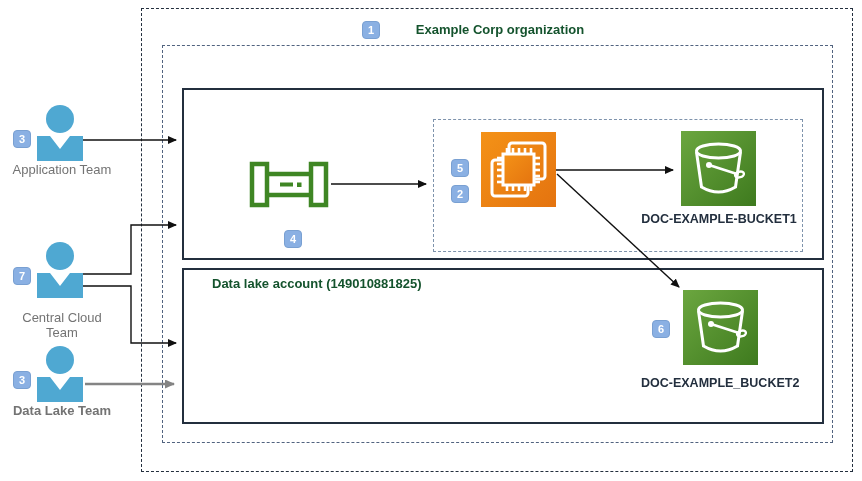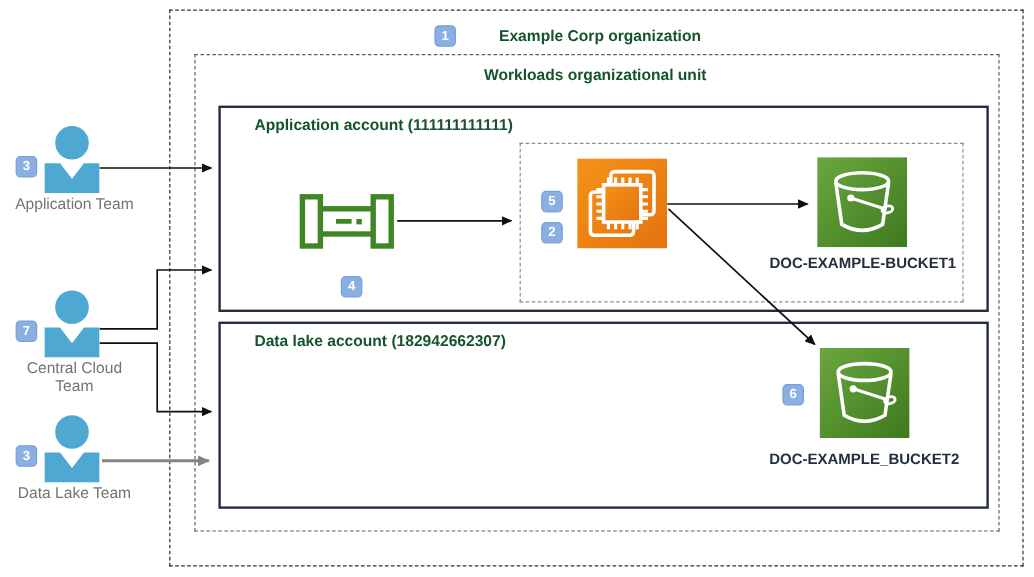--- a/index.html
+++ b/index.html
@@ -34,27 +34,25 @@
 </head>
 <body>
 
 <div id="canvas">
 
   <div class="dashed-box" style="left:141px;top:8px;width:710px;height:462px;"></div>
   <div class="badge" style="left:362px;top:21px;">1</div>
   <div class="box-title centered" style="left:300px;top:22px;width:400px;">Example Corp organization</div>
 
   <div class="dashed-box ou" style="left:162px;top:45px;width:669px;height:396px;"></div>
-  <div class="box-title centered" style="left:296px;top:55px;width:400px;">Workloads organizational unit</div>
 
   <div class="solid-box" style="left:182px;top:88px;width:638px;height:168px;"></div>
-  <div class="box-title" style="left:212px;top:96px;">Application account (111111111111)</div>
 
   <div class="solid-box" style="left:182px;top:268px;width:638px;height:152px;"></div>
-  <div class="box-title" style="left:212px;top:276px;">Data lake account (182942662307)</div>
+  <div class="box-title" style="left:212px;top:276px;">Data lake account (149010881825)</div>
 
   <div class="dashed-box spoke" style="left:433px;top:119px;width:368px;height:131px;"></div>
 
   <svg id="wires" width="862" height="481" viewBox="0 0 862 481">
     <defs>
       <marker id="mb" markerUnits="userSpaceOnUse" markerWidth="9" markerHeight="8" refX="8" refY="4" orient="auto">
         <path d="M0,0 L9,4 L0,8 Z" fill="#101010"></path>
       </marker>
       <marker id="mg" markerUnits="userSpaceOnUse" markerWidth="10" markerHeight="9" refX="9" refY="4.5" orient="auto">
         <path d="M0,0 L10,4.5 L0,9 Z" fill="#848484"></path>
@@ -74,28 +72,28 @@
     <polygon points="0,32 13,32 23,45 33,32 46,32 46,57 0,57" fill="#4FA8D2"></polygon>
   </svg>
   <div class="badge" style="left:13px;top:130px;">3</div>
   <div class="actor-label" style="left:0px;top:163px;width:124px;">Application Team</div>
 
   <svg class="abs" style="left:37px;top:241px;" width="46" height="57" viewBox="0 0 46 57">
     <circle cx="23" cy="15" r="14" fill="#4FA8D2"></circle>
     <polygon points="0,32 13,32 23,45 33,32 46,32 46,57 0,57" fill="#4FA8D2"></polygon>
   </svg>
   <div class="badge" style="left:13px;top:267px;">7</div>
-  <div class="actor-label" style="left:17px;top:300px;width:90px;text-align:center;">Central Cloud Team</div>
+  <div class="actor-label" style="left:17px;top:311px;width:90px;text-align:center;">Central Cloud Team</div>
 
   <svg class="abs" style="left:37px;top:345px;" width="46" height="57" viewBox="0 0 46 57">
     <circle cx="23" cy="15" r="14" fill="#4FA8D2"></circle>
     <polygon points="0,32 13,32 23,45 33,32 46,32 46,57 0,57" fill="#4FA8D2"></polygon>
   </svg>
   <div class="badge" style="left:13px;top:371px;">3</div>
-  <div class="actor-label" style="left:0px;top:404px;width:124px;">Data Lake Team</div>
+  <div class="actor-label" style="left:0px;top:404px;width:124px;font-weight:bold;">Data Lake Team</div>
 
   <svg class="abs" style="left:247px;top:161px;" width="84" height="47" viewBox="0 0 84 47">
     <rect x="19" y="13" width="46" height="21" fill="#ffffff" stroke="#3F8624" stroke-width="4.5"></rect>
     <rect x="5" y="3" width="15" height="41" fill="#ffffff" stroke="#3F8624" stroke-width="4.5"></rect>
     <rect x="64" y="3" width="15" height="41" fill="#ffffff" stroke="#3F8624" stroke-width="4.5"></rect>
     <line x1="33" y1="23.5" x2="46" y2="23.5" stroke="#3F8624" stroke-width="4"></line>
     <rect x="50" y="21.5" width="4.5" height="4.5" fill="#3F8624"></rect>
   </svg>
   <div class="badge" style="left:284px;top:230px;">4</div>
 

